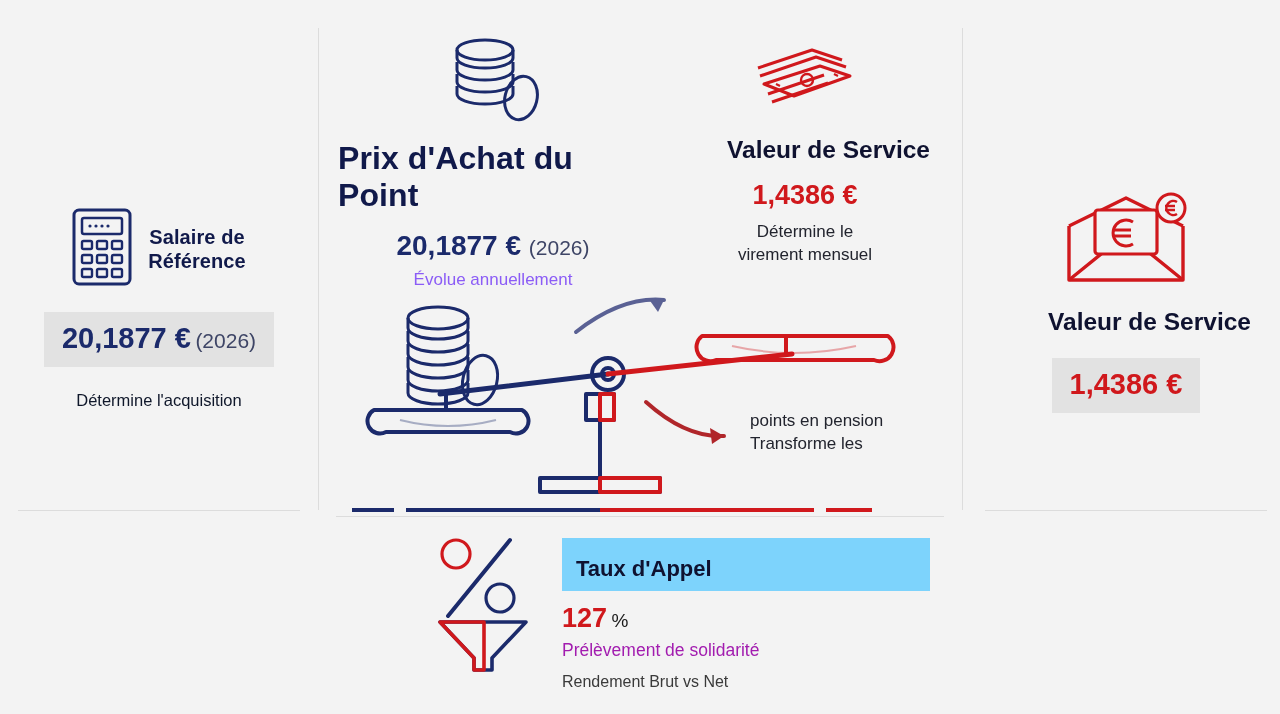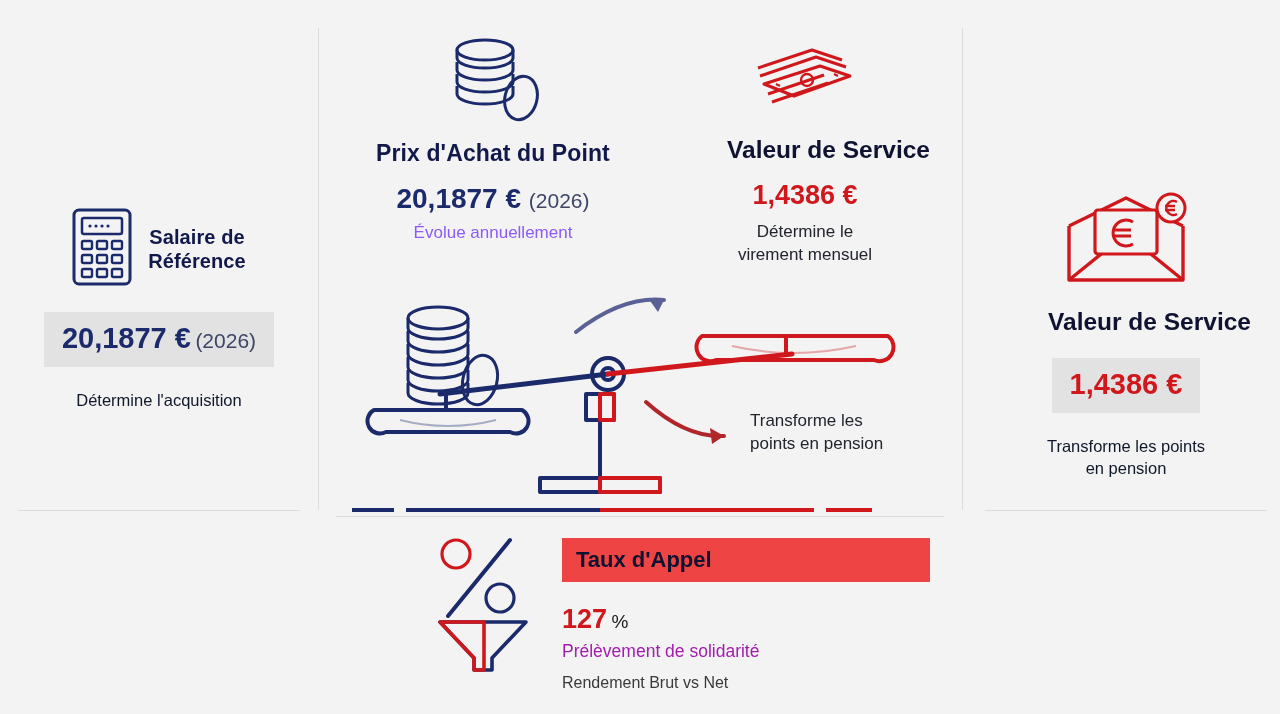--- a/index.html
+++ b/index.html
@@ -86,21 +86,21 @@
   }
 
   
   #center-col {
     position: absolute; left: 320px; top: 20px; width: 640px; height: 490px;
   }
   #purchase-block {
     position: absolute; left: 18px; top: 16px; width: 310px;
     display: flex; flex-direction: column; align-items: center;
   }
-  #purchase-block .ttl { font-size: 23px; margin-top: 8px; }
+  #purchase-block .ttl { font-size: 32px; margin-top: 8px; }
   #purchase-block .val { font-size: 28px; font-weight: bold; margin-top: 16px; }
   #purchase-block .sub { font-size: 17px; color: #8b5cf6; margin-top: 8px; }
 
   #service-block {
     position: absolute; left: 350px; top: 24px; width: 270px;
     display: flex; flex-direction: column; align-items: center;
   }
   #service-block .ttl { font-size: 24.5px; margin-top: 10px; }
   #service-block .val { font-size: 27px; font-weight: bold; margin-top: 16px; }
   #service-block .sub { font-size: 17px; color: #22242e; margin-top: 10px; text-align: center; line-height: 1.35; }
@@ -120,27 +120,27 @@
   }
   #right-panel .ttl { font-size: 24.5px; margin-top: 16px; }
 
   
   #bottom-panel {
     position: absolute; left: 430px; top: 530px; width: 540px; height: 165px;
     display: flex; align-items: flex-start; gap: 26px;
   }
   #taux-texts { padding-top: 8px; }
   #taux-head {
-    background: #ef4444;
-    padding: 9px 14px 9px 14px;
+    background: #7dd3fc;
+    padding: 18px 14px 9px 14px;
     display: block;
     width: 368px;
   }
   #taux-head span { font-size: 22px; font-weight: bold; color: #0f1230; }
-  #taux-val { margin-top: 22px; }
+  #taux-val { margin-top: 12px; }
   #taux-val .n { font-size: 27px; font-weight: bold; }
   #taux-val .u { font-size: 19px; color: #1a1a1a; }
   #taux-sub1 { font-size: 17.5px; color: #a21caf; margin-top: 6px; }
   #taux-sub2 { font-size: 16px; color: #3a3a3a; margin-top: 12px; }
 
   .icon { display: block; }
 </style>
 </head>
 <body>
 
@@ -279,22 +279,22 @@
         </g>
 
         <g>
           <path d="M306 132 q40 36 78 34" stroke="#b0262a" stroke-width="4" fill="none" stroke-linecap="round"></path>
           <path d="M384 166 l-14 -8 l2 16 z" fill="#b0262a"></path>
         </g>
       </svg>
     </div>
 
     <div id="transform-note" class="caption" style="text-align:left;">
+      <div>points en pension</div>
       <div>Transforme les</div>
-      <div>points en pension</div>
     </div>
   </div>
 
   <div class="panel" id="right-panel">
     <span class="icon">
       <svg width="130" height="96" viewBox="0 0 130 96" fill="none">
         <path d="M8 34 L65 6 L122 34" stroke="#d0181c" stroke-width="3.4" stroke-linejoin="round"></path>
         <path d="M8 34 V88 h114 V34" stroke="#d0181c" stroke-width="3.4" stroke-linejoin="round"></path>
         <path d="M8 88 L50 54 M122 88 L80 54" stroke="#d0181c" stroke-width="3.4"></path>
         <rect x="34" y="18" width="62" height="44" rx="3" fill="#f3f3f3" stroke="#d0181c" stroke-width="3.2"></rect>
@@ -302,24 +302,20 @@
         <path d="M52 38 h18 M52 44 h18" stroke="#d0181c" stroke-width="3"></path>
         <circle cx="110" cy="16" r="14" fill="#f3f3f3" stroke="#d0181c" stroke-width="3"></circle>
         <path d="M116 10 a7 7 0 1 0 0 12" stroke="#d0181c" stroke-width="2.6"></path>
         <path d="M104 14 h10 M104 18 h10" stroke="#d0181c" stroke-width="2.6"></path>
       </svg>
     </span>
     <div class="ttl title-red">Valeur de Service</div>
     <div class="value-pill" style="margin-top:22px;">
       <span class="value-big red">1,4386 €</span>
     </div>
-    <div class="caption" style="margin-top:22px;">
-      <div>Transforme les points</div>
-      <div>en pension</div>
-    </div>
   </div>
 
   <div id="bottom-panel">
     <span class="icon">
       <svg width="106" height="142" viewBox="0 0 106 142" fill="none">
         <circle cx="26" cy="24" r="14" stroke="#d0181c" stroke-width="3.2"></circle>
         <circle cx="70" cy="68" r="14" stroke="#1b2a6b" stroke-width="3.2"></circle>
         <path d="M80 10 L18 86" stroke="#1b2a6b" stroke-width="4" stroke-linecap="round"></path>
         <path d="M10 92 h86 L62 128 v12 h-18 v-12 z" stroke="#1b2a6b" stroke-width="3.6" stroke-linejoin="round"></path>
         <path d="M10 92 h44 v48 h-10 v-12 z" stroke="#d0181c" stroke-width="3.6" stroke-linejoin="round"></path>

